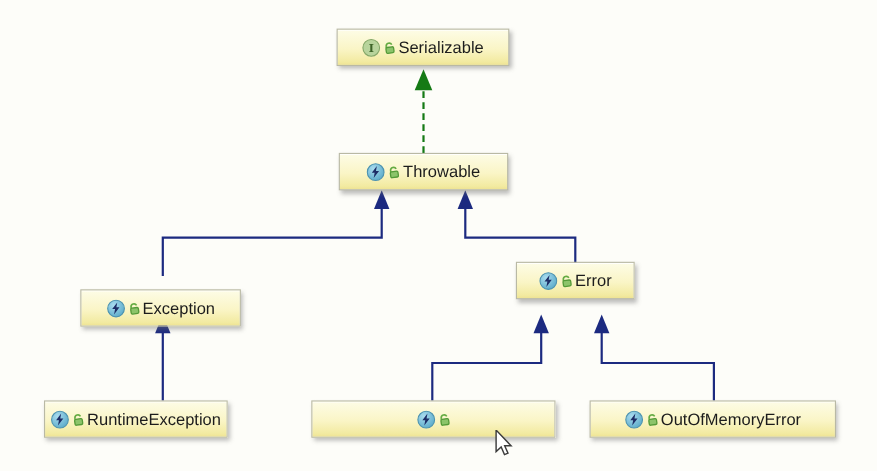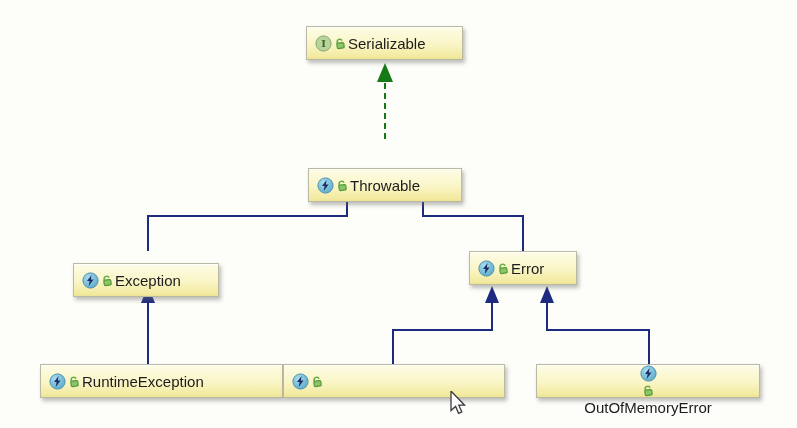--- a/index.html
+++ b/index.html
@@ -12,39 +12,39 @@
   #canvas{
     position:relative;width:797px;height:428px;
   }
   #edges{
     position:absolute;left:0;top:0;width:797px;height:428px;
   }
   .node{
     position:absolute;
     height:34px;
     box-sizing:border-box;
-    display:flex;align-items:center;justify-content:flex-start;
+    display:flex;align-items:center;justify-content:center;
     gap:2px;
     padding:0 8px;
     background:linear-gradient(180deg,#fdfce6 0%,#faf5c6 55%,#f2eaa0 92%,#eee393 100%);
     border:1px solid #b9b9a4;
     box-shadow:2px 3px 4px rgba(110,110,110,0.45), inset 0 1px 0 rgba(255,255,255,0.85);
     font-size:15px;color:#1c1c1c;
     white-space:nowrap;
     cursor:default;
   }
   .node .icon{display:inline-flex;flex:0 0 auto;}
   .node .label{display:inline-block;}
   .n-serializable{left:306px;top:26px;width:157px;}
-  .n-throwable{left:308px;top:139px;width:154px;margin-top:29px;}
+  .n-throwable{left:308px;top:139px;width:154px;}
   .n-exception{left:73px;top:263px;width:146px;}
-  .n-error{left:469px;top:251px;width:108px;}
-  .n-runtime-exception{left:40px;top:364px;width:243px;}
+  .n-error{left:469px;top:238px;width:108px;}
+  .n-runtime-exception{left:40px;top:364px;width:167px;}
   .n-stack-overflow-error{left:283px;top:364px;width:222px;}
-  .n-out-of-memory-error{left:536px;top:364px;width:224px;flex-direction:column;}
+  .n-out-of-memory-error{left:536px;top:364px;width:224px;}
 
   .edge-extends{stroke:#1c2a80;stroke-width:2;fill:none;}
   .edge-extends-head{fill:#1c2a80;stroke:none;}
   .edge-implements{stroke:#157a15;stroke-width:2;fill:none;stroke-dasharray:6 4;}
   .edge-implements-head{fill:#157a15;stroke:none;}
   #cursor{position:absolute;left:450px;top:391px;pointer-events:none;}
 </style>
 </head>
 <body>
 

